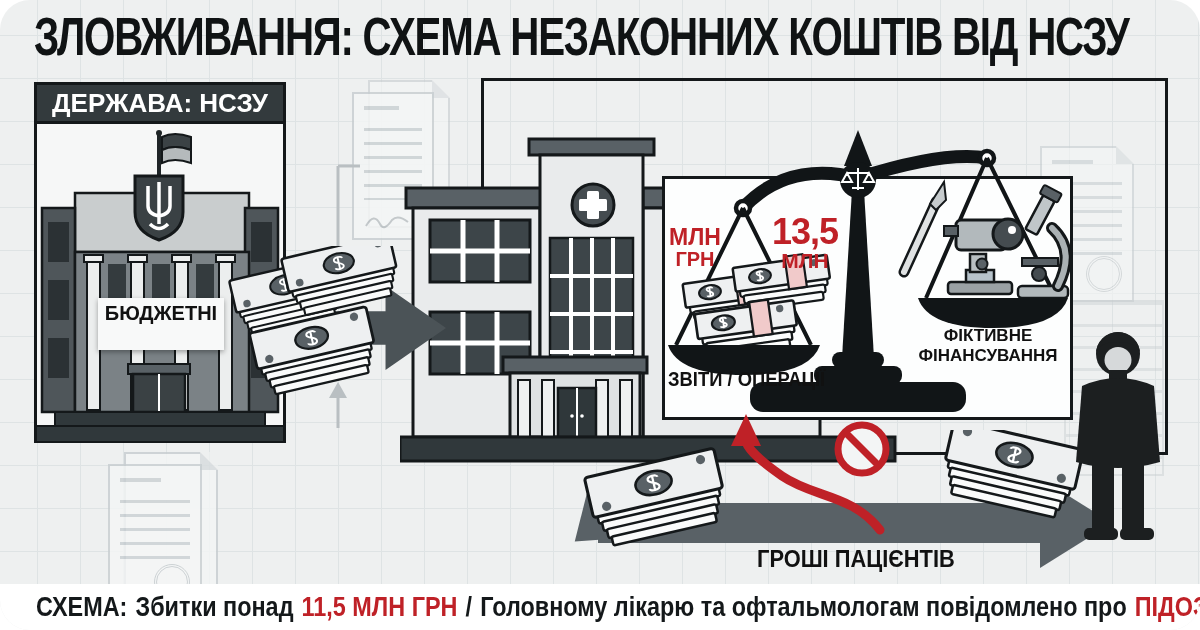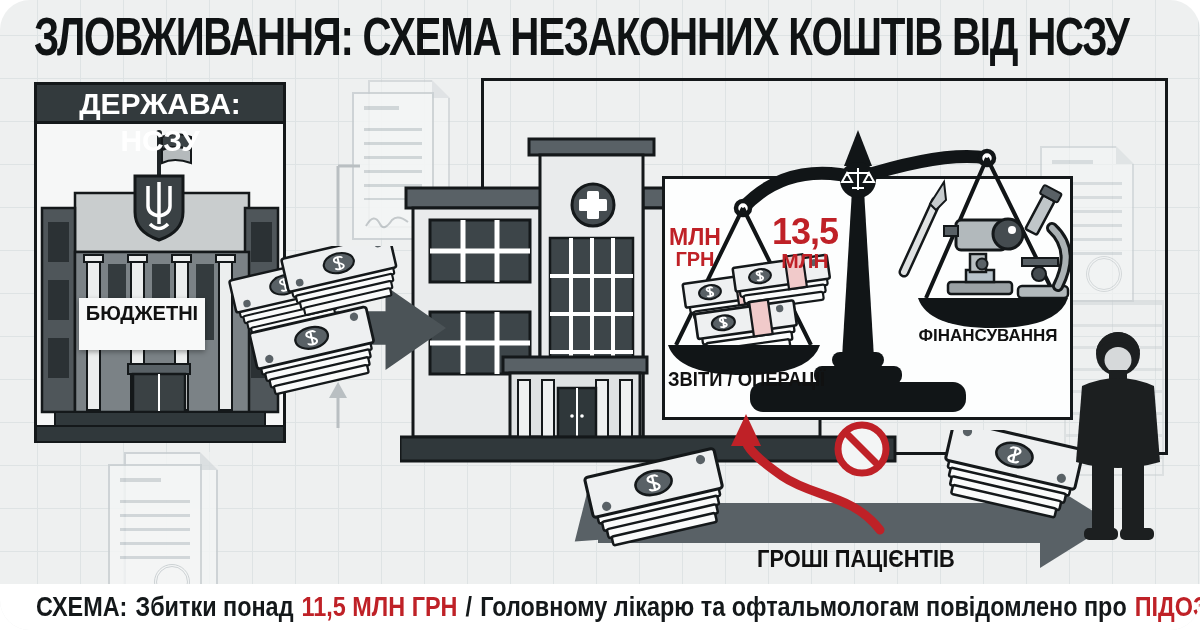--- a/index.html
+++ b/index.html
@@ -28,23 +28,23 @@
   #ledger{background:transparent;border:none;z-index:2;opacity:.45;}
   #ledger .rows{position:absolute;inset:0;border:2px solid #c7cdd0;background:
      repeating-linear-gradient(#c9cfd2 0 3px,transparent 3px 22px);}
 
   
   .fade-arrow{z-index:3;}
 
   
   #state-box{left:34px;top:82px;width:252px;height:361px;border:3px solid #14181a;background:#f6f7f7;z-index:9;}
   #state-header{left:34px;top:82px;width:252px;height:42px;background:#333a3d;border:3px solid #14181a;
-    color:#fff;font-size:30px;font-weight:800;text-align:center;line-height:37px;z-index:11;}
+    color:#fff;font-size:26px;font-weight:800;text-align:center;line-height:37px;z-index:11;}
   #state-building{left:36px;top:124px;width:248px;height:318px;z-index:10;}
-  #budget-banner{left:79px;top:298px;width:126px;height:52px;background:#f8f9f9;z-index:12;
+  #budget-banner{left:98px;top:298px;width:126px;height:52px;background:#f8f9f9;z-index:12;
     box-shadow:0 2px 5px rgba(0,0,0,.35);text-align:center;color:#111;font-weight:800;
     font-size:20px;line-height:24px;padding-top:3px;}
 
   
   #hospital-box{left:481px;top:78px;width:687px;height:377px;border:3px solid #14181a;z-index:9;}
   #hospital-header{left:481px;top:78px;width:687px;height:46px;background:#2e3538;border:3px solid #14181a;
     color:#fff;font-size:28px;font-weight:800;text-align:center;line-height:41px;letter-spacing:.5px;z-index:11;}
   #hospital-building{left:400px;top:128px;width:500px;height:335px;z-index:10;}
 
   
@@ -314,20 +314,21 @@
   <div id="unit-label" class="abs red">
     <div class="l1">МЛН</div>
     <div class="l2">ГРН</div>
   </div>
   <div id="amount" class="abs red">
     <div class="l1">13,5</div>
     <div class="l2">МЛН</div>
   </div>
   <div id="left-pan-label" class="abs">ЗВІТИ / ОПЕРАЦІЇ</div>
   <div id="right-pan-label" class="abs">
+    <div>ФІКТИВНЕ</div>
     <div>ФІНАНСУВАННЯ</div>
   </div>
 
   <svg id="flows" class="abs" viewBox="0 0 700 200">
     <rect x="118" y="105" width="478" height="40" fill="#596166"></rect>
     <g transform="translate(130,114) rotate(-40)">
       <rect x="-6" y="-13" width="66" height="26" fill="#596166"></rect>
       <polygon points="-6,-29 -46,0 -6,29" fill="#596166"></polygon>
     </g>
     <polygon points="560,80 560,170 632,125" fill="#596166"></polygon>

